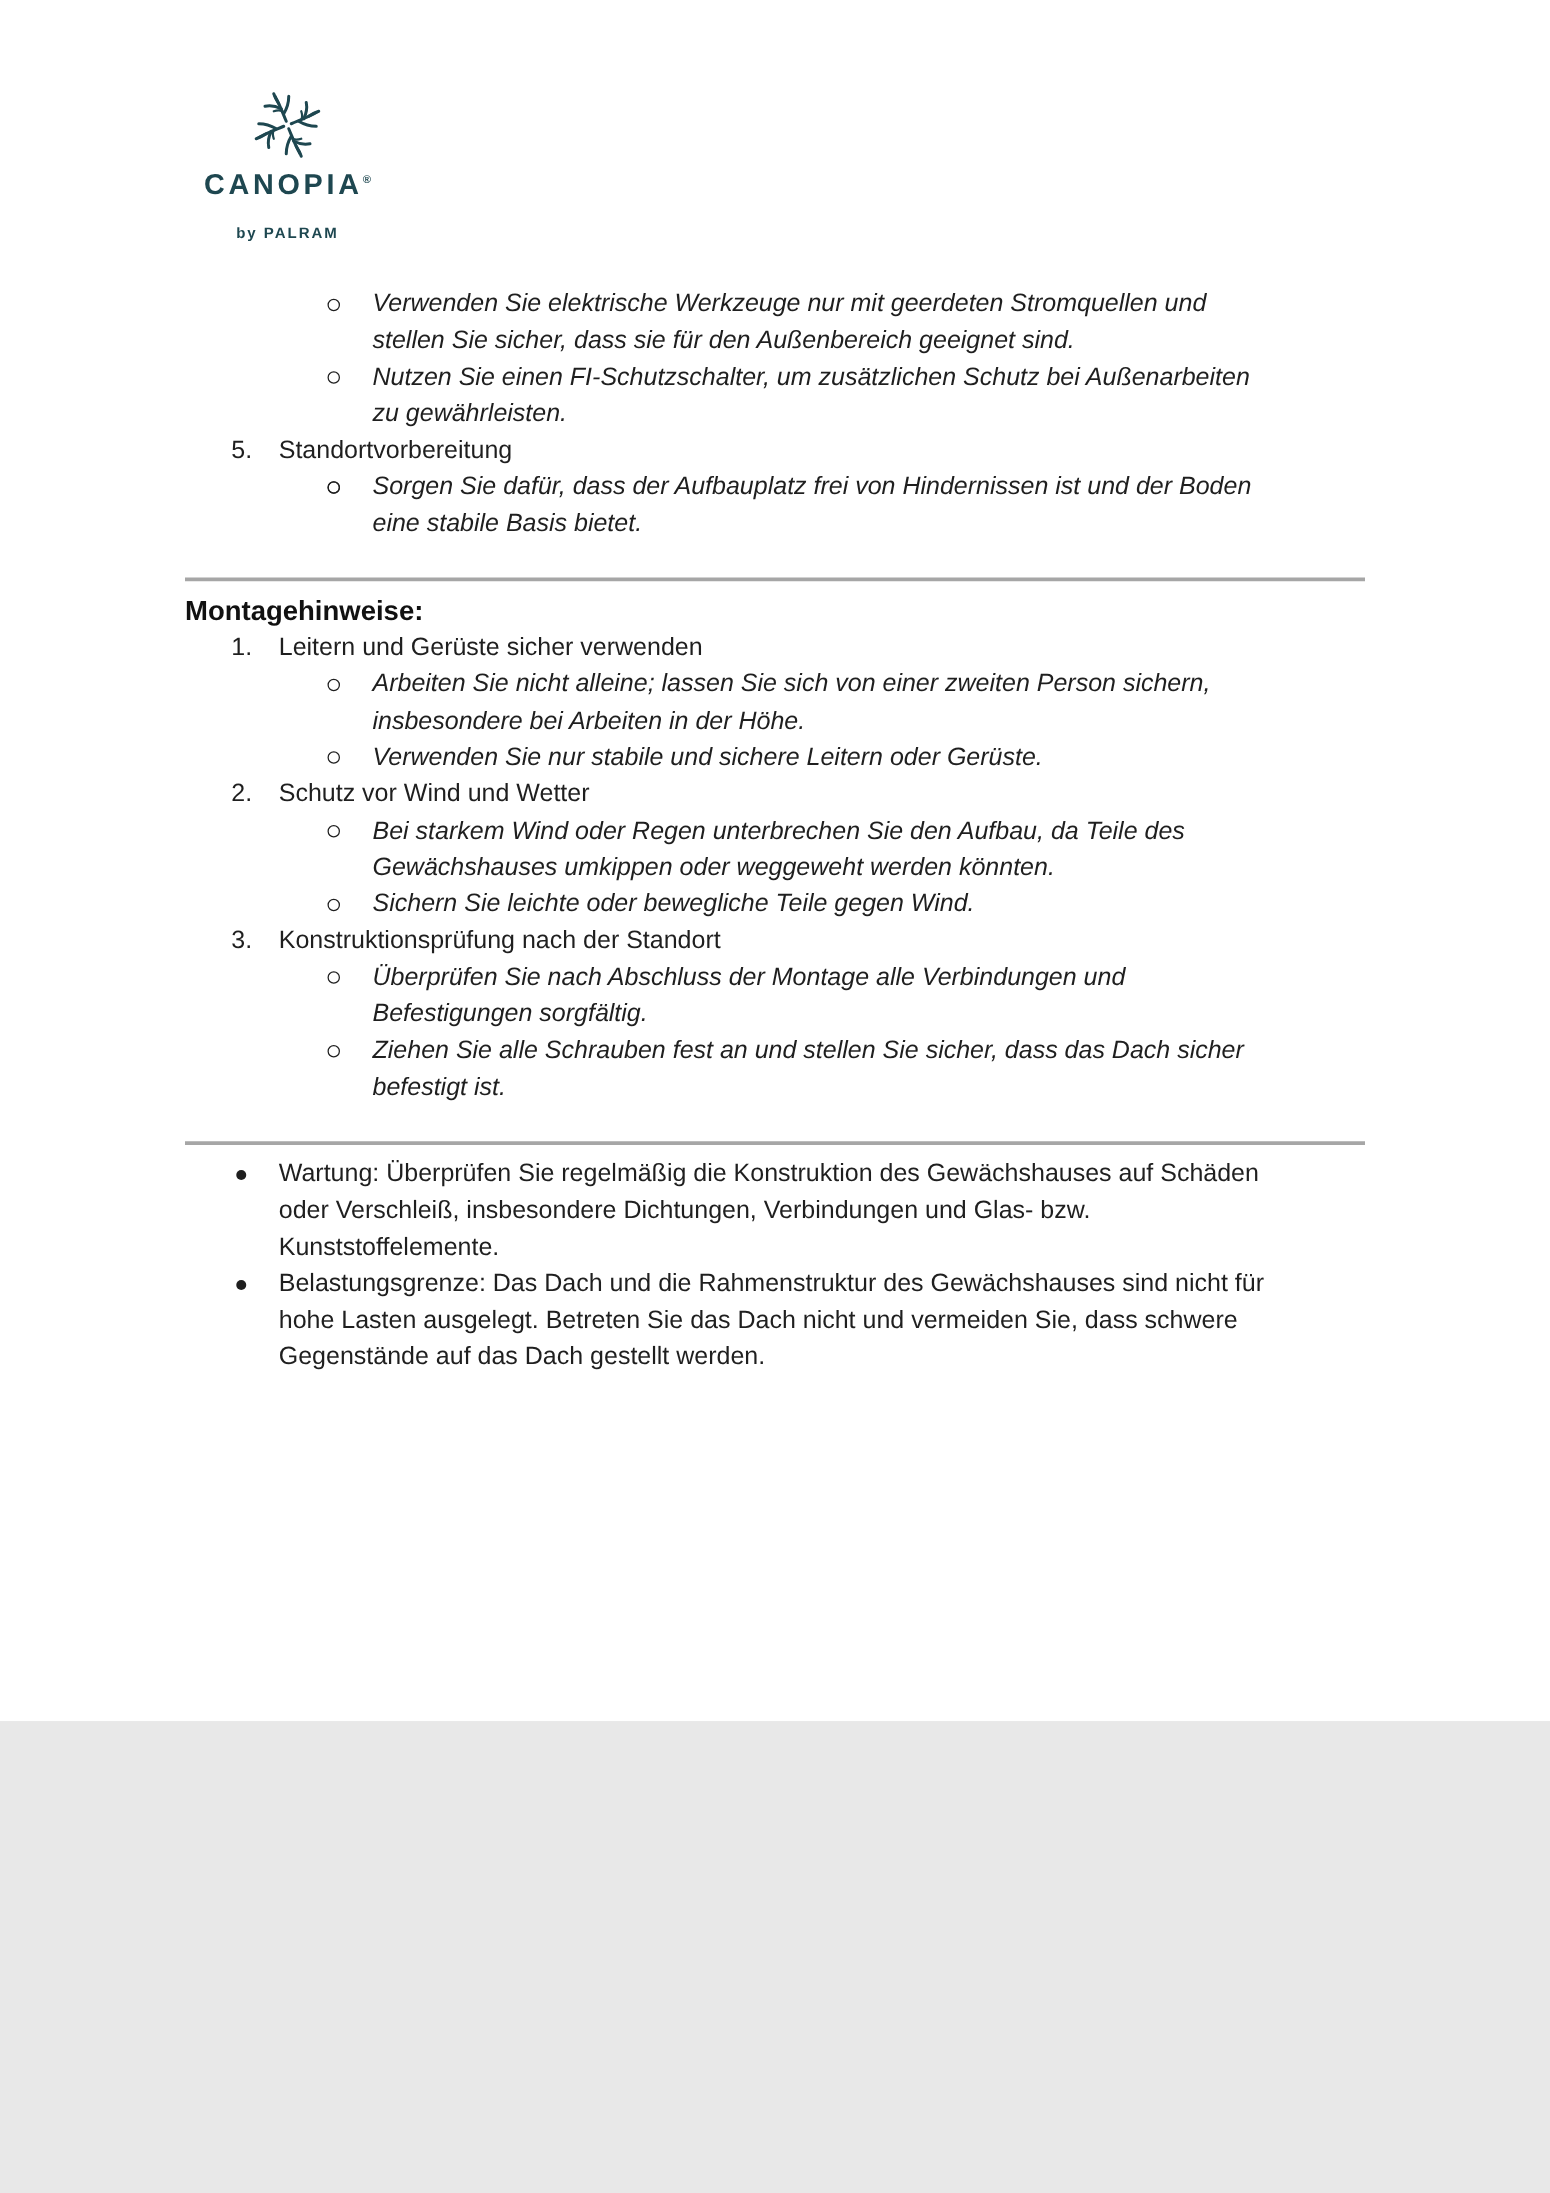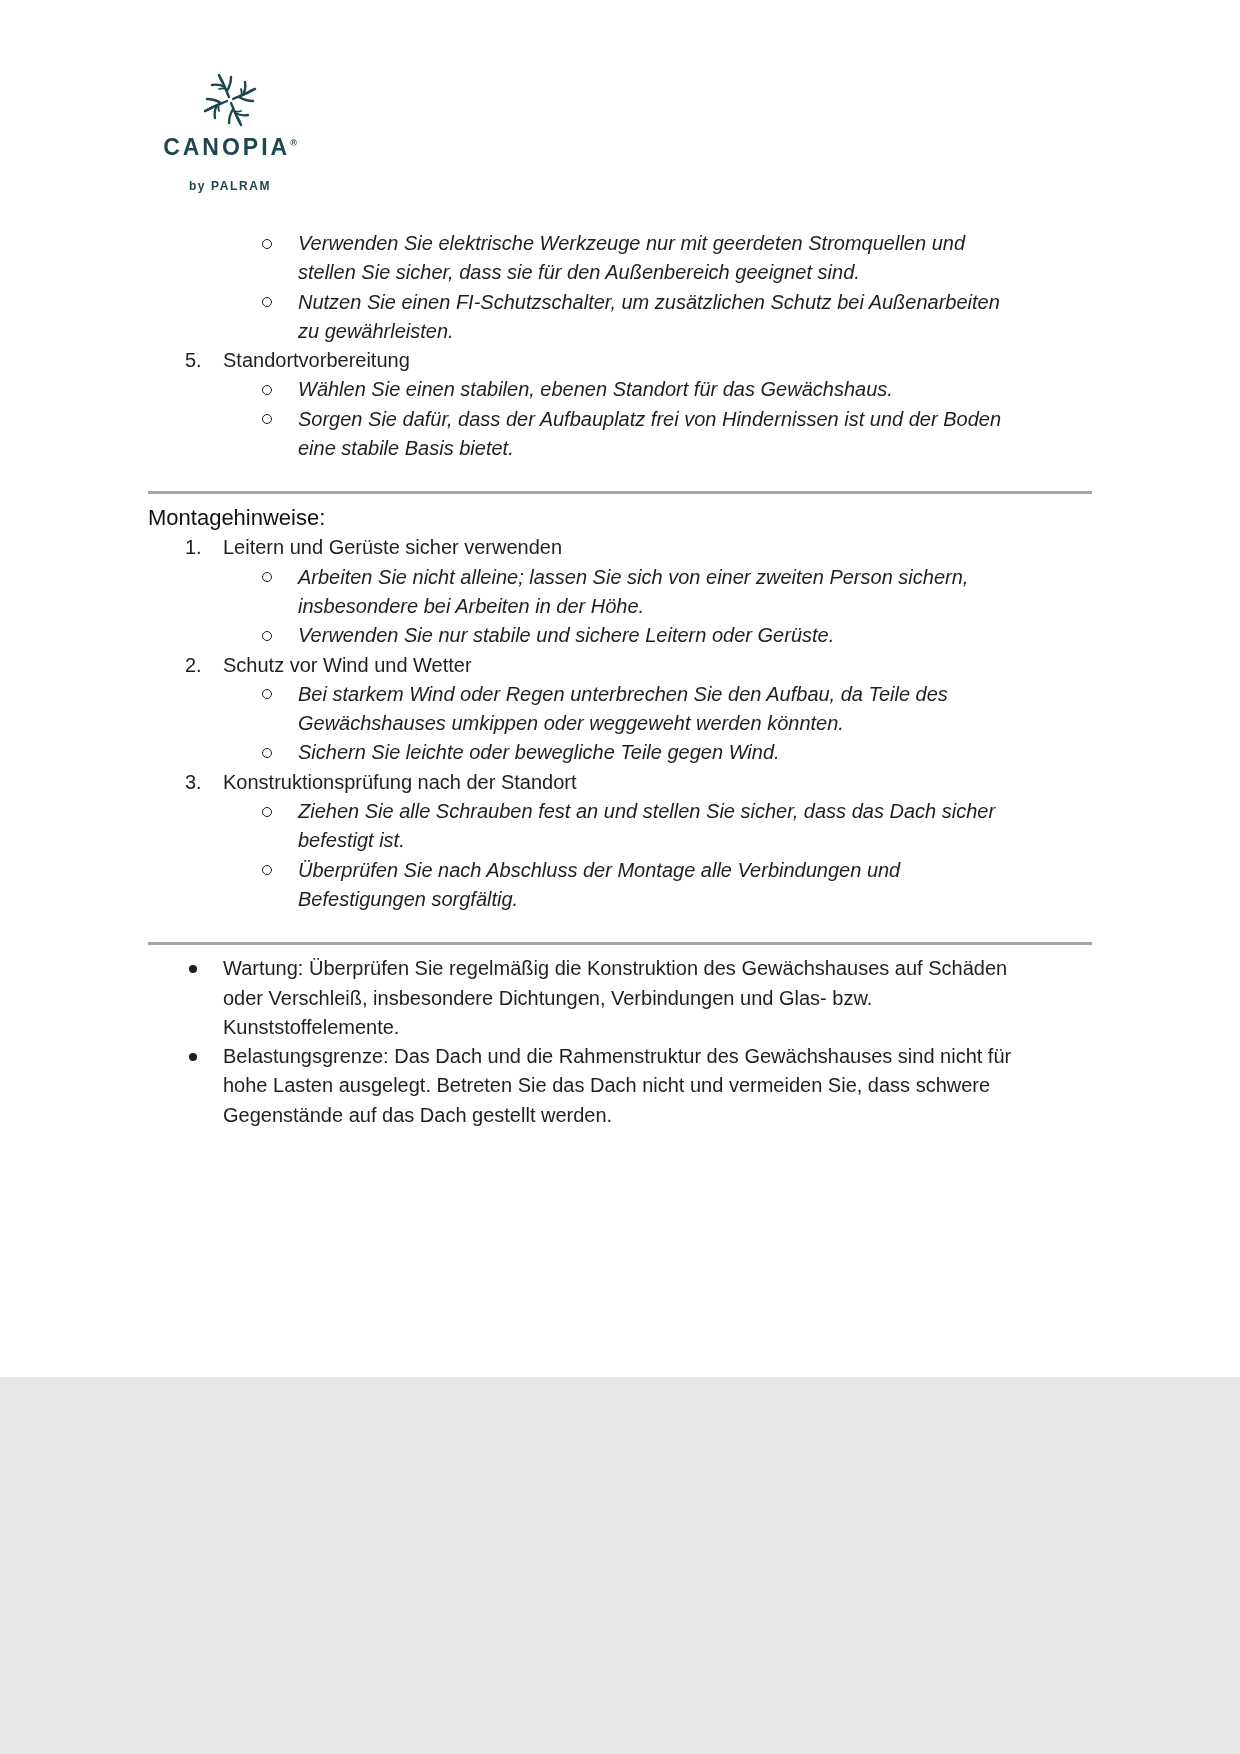--- a/index.html
+++ b/index.html
@@ -20,21 +20,21 @@
     white-space:nowrap;
   }
   .logo-reg{font-size:9px;vertical-align:super;letter-spacing:0;}
   .logo-sub{margin-top:20px;font-size:12px;font-weight:600;letter-spacing:1.6px;}
   
   .doc{
     position:absolute;left:148px;top:229px;width:944px;
     font-size:20px;line-height:29.3px;
   }
   .heading{
-    margin:0;font-size:22px;font-weight:400;line-height:30px;color:#111;
+    margin:0;font-size:22px;font-weight:700;line-height:30px;color:#111;
   }
   .divider{
     border:none;border-top:3px solid #a6a6a6;
     margin:28px 0 9px 0;height:0;
   }
   .row{position:relative;margin:0;}
   
   .row-num{padding-left:75px;}
   .num-marker{position:absolute;left:37px;top:0;}
   
@@ -81,21 +81,20 @@
       <div class="row row-l2">
     <span class="o-marker"></span>
     <span class="row-text">Nutzen Sie einen FI-Schutzschalter, um zusätzlichen Schutz bei Außenarbeiten<br>zu gewährleisten.</span>
   </div>
       <div class="row row-num">
     <span class="num-marker">5.</span>
     <span class="row-text">Standortvorbereitung</span>
   </div>
       <div class="row row-l2">
     <span class="o-marker"></span>
-    <span class="row-text">Wählen Sie einen stabilen, ebenen Standort für das Gewächshaus.</span>
   </div>
       <div class="row row-l2">
     <span class="o-marker"></span>
     <span class="row-text">Sorgen Sie dafür, dass der Aufbauplatz frei von Hindernissen ist und der Boden<br>eine stabile Basis bietet.</span>
   </div>
       <hr class="divider">
       <h2 class="heading">Montagehinweise:</h2>
       <div class="row row-num">
     <span class="num-marker">1.</span>
     <span class="row-text">Leitern und Gerüste sicher verwenden</span>
@@ -119,25 +118,25 @@
       <div class="row row-l2">
     <span class="o-marker"></span>
     <span class="row-text">Sichern Sie leichte oder bewegliche Teile gegen Wind.</span>
   </div>
       <div class="row row-num">
     <span class="num-marker">3.</span>
     <span class="row-text">Konstruktionsprüfung nach der Standort</span>
   </div>
       <div class="row row-l2">
     <span class="o-marker"></span>
-    <span class="row-text">Ziehen Sie alle Schrauben fest an und stellen Sie sicher, dass das Dach sicher<br>befestigt ist.</span>
+    <span class="row-text">Überprüfen Sie nach Abschluss der Montage alle Verbindungen und<br>Befestigungen sorgfältig.</span>
   </div>
       <div class="row row-l2">
     <span class="o-marker"></span>
-    <span class="row-text">Überprüfen Sie nach Abschluss der Montage alle Verbindungen und<br>Befestigungen sorgfältig.</span>
+    <span class="row-text">Ziehen Sie alle Schrauben fest an und stellen Sie sicher, dass das Dach sicher<br>befestigt ist.</span>
   </div>
       <hr class="divider">
       <div class="row row-l1">
     <span class="dot-marker"></span>
     <span class="row-text">Wartung: Überprüfen Sie regelmäßig die Konstruktion des Gewächshauses auf Schäden<br>oder Verschleiß, insbesondere Dichtungen, Verbindungen und Glas- bzw.<br>Kunststoffelemente.</span>
   </div>
       <div class="row row-l1">
     <span class="dot-marker"></span>
     <span class="row-text">Belastungsgrenze: Das Dach und die Rahmenstruktur des Gewächshauses sind nicht für<br>hohe Lasten ausgelegt. Betreten Sie das Dach nicht und vermeiden Sie, dass schwere<br>Gegenstände auf das Dach gestellt werden.</span>
   </div>

